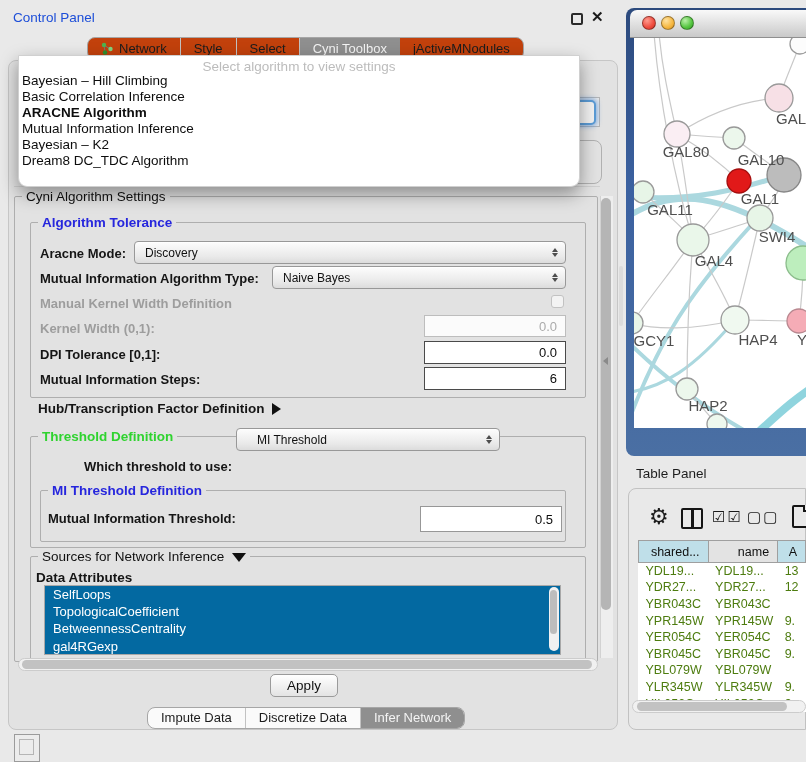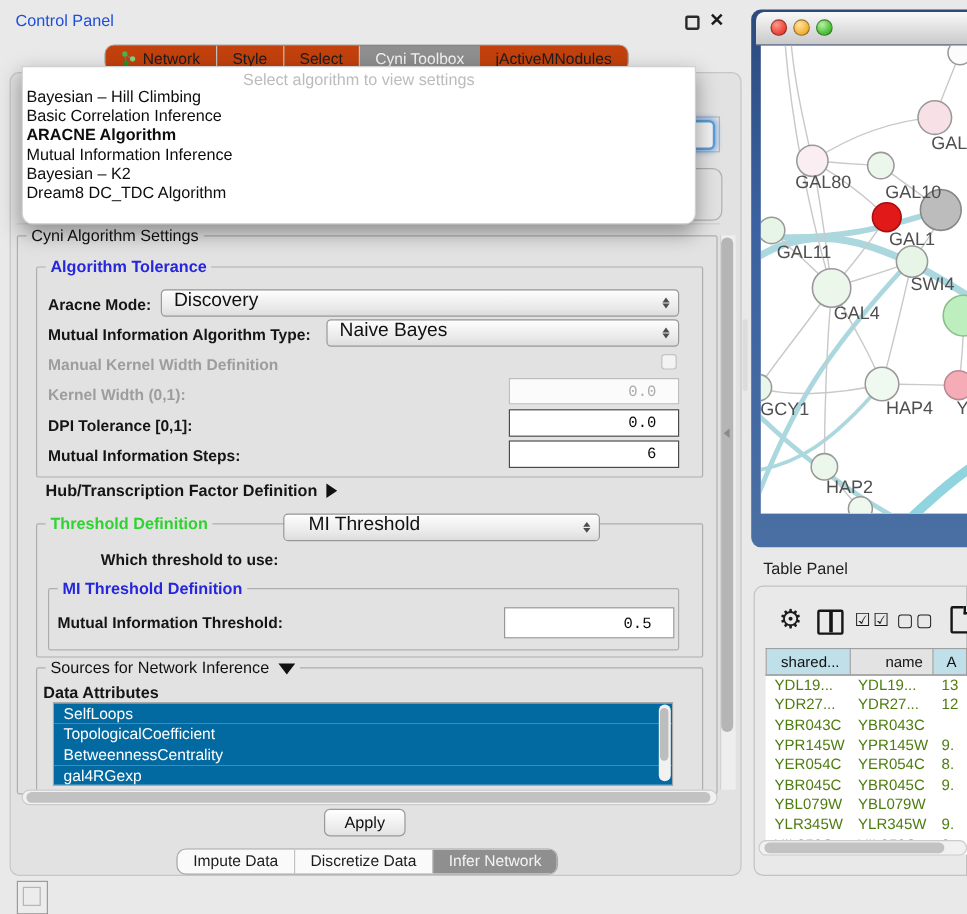--- a/index.html
+++ b/index.html
@@ -40,31 +40,31 @@
 
   
   .fs { position:absolute; border:1px solid #aeaeae; border-radius:2px; }
   .legend { position:absolute; background:#e2e2e2; padding:0 4px; font-size:13.5px; white-space:nowrap; }
   .leg-black { color:#111; } .leg-blue { color:#2626dd; font-weight:bold; } .leg-green { color:#2fd32f; font-weight:bold; }
 
   .lbl { position:absolute; font-size:13px; font-weight:bold; color:#151515; white-space:nowrap; }
   .lbl.dis { color:#9d9d9d; }
 
   .combo { position:absolute; border:1px solid #989898; border-radius:4px;
-    background:linear-gradient(#fdfdfd,#e9e9e9 70%,#dcdcdc); font-size:16px; color:#111;
-    display:flex; padding-left:10px;
+    background:linear-gradient(#fdfdfd,#e9e9e9 70%,#dcdcdc); font-size:12px; color:#111;
+    display:flex; align-items:center; padding-left:10px;
     box-shadow:0 1px 1px rgba(255,255,255,.8) inset; }
   .stepper { position:absolute; right:7px; top:0; height:100%; display:flex; flex-direction:column;
     justify-content:center; gap:1px; color:#555; }
   .stepper i { border-left:3.5px solid transparent; border-right:3.5px solid transparent; display:block; }
   .stepper .up { border-bottom:4px solid #4d4d4d; }
   .stepper .dn { border-top:4px solid #4d4d4d; }
 
   .field { position:absolute; background:#fff; font-size:13px; color:#0c0c0c;
-    display:flex; align-items:center; justify-content:flex-end; padding-right:18px;font-family:Liberation Mono, monospace; }
+    display:flex; align-items:center; justify-content:flex-end; padding-right:8px; }
   .field.en { border:1.5px solid #4a4a4a; }
   .field.dis { border:1px solid #bdbdbd; background:#fbfbfb; color:#ababab; }
   .field.plain { border:1px solid #979797; }
 
   .checkbox { position:absolute; width:13px; height:13px; border:1px solid #c2c2c2; border-radius:3px; background:#f3f3f3; }
 
   .arrow-right { display:inline-block; border-top:6px solid transparent; border-bottom:6px solid transparent;
     border-left:9px solid #111; vertical-align:middle; }
   .arrow-down { display:inline-block; border-left:7px solid transparent; border-right:7px solid transparent;
     border-top:9px solid #111; vertical-align:middle; }

